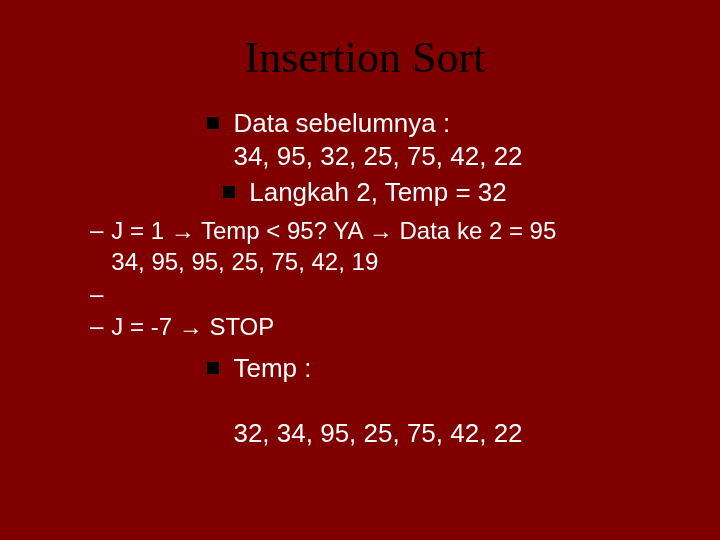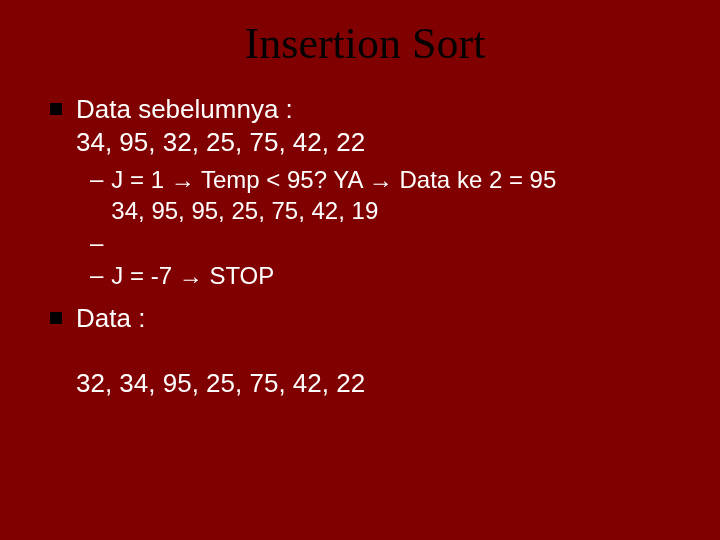--- a/index.html
+++ b/index.html
@@ -8,34 +8,35 @@
     width: 720px;
     height: 540px;
     background: #800000;
     font-family: Arial, Helvetica, sans-serif;
     overflow: hidden;
   }
   .slide {
     width: 720px;
     height: 540px;
     box-sizing: border-box;
-    padding: 10px 40px 30px 50px;
+    padding: 24px 40px 30px 50px;
     color: #fff;
   }
   .title {
     text-align: center;
     font-family: "Times New Roman", Times, serif;
     font-size: 44px;
     margin: 8px 0 24px 0;
     color: #000;
   }
   .row {
     display: flex;
     align-items: flex-start;
     margin-bottom: 4px;
+    justify-content: center;
   }
   .sq-bullet {
     width: 12px;
     height: 12px;
     background: #000;
     flex: 0 0 auto;
     margin-top: 10px;
     margin-right: 14px;
   }
   .body-text {
@@ -74,20 +75,26 @@
   <div class="title">Insertion Sort</div>
 
   <div class="row">
     <div class="sq-bullet"></div>
     <div class="body-text">
       <span>Data sebelumnya :</span><br>
       <span>34, 95, 32, 25, 75, 42, 22</span>
     </div>
   </div>
 
+  <div class="row">
+    <div class="sq-bullet"></div>
+    <div class="body-text">
+      <span>Langkah 2, Temp = 32</span>
+    </div>
+  </div>
 
   <div class="sub-block">
     <div class="sub-row">
       <div class="dash">–</div>
       <div class="sub-text">
         <span class="arrow">J = 1 → Temp &lt; 95? YA → Data ke 2 = 95</span><br>
         <span>34, 95, 95, 25, 75, 42, 19</span>
       </div>
     </div>
     <div class="sub-row">
@@ -97,18 +104,18 @@
       <div class="dash">–</div>
       <div class="sub-text">
         <span class="arrow">J = -7 → STOP</span>
       </div>
     </div>
   </div>
 
   <div class="row">
     <div class="sq-bullet"></div>
     <div class="body-text">
-      <span>Data :</span><br>
+      <span>Temp :</span><br>
       <br>
       <span>32, 34, 95, 25, 75, 42, 22</span>
     </div>
   </div>
 </div>
 
 </body></html>

